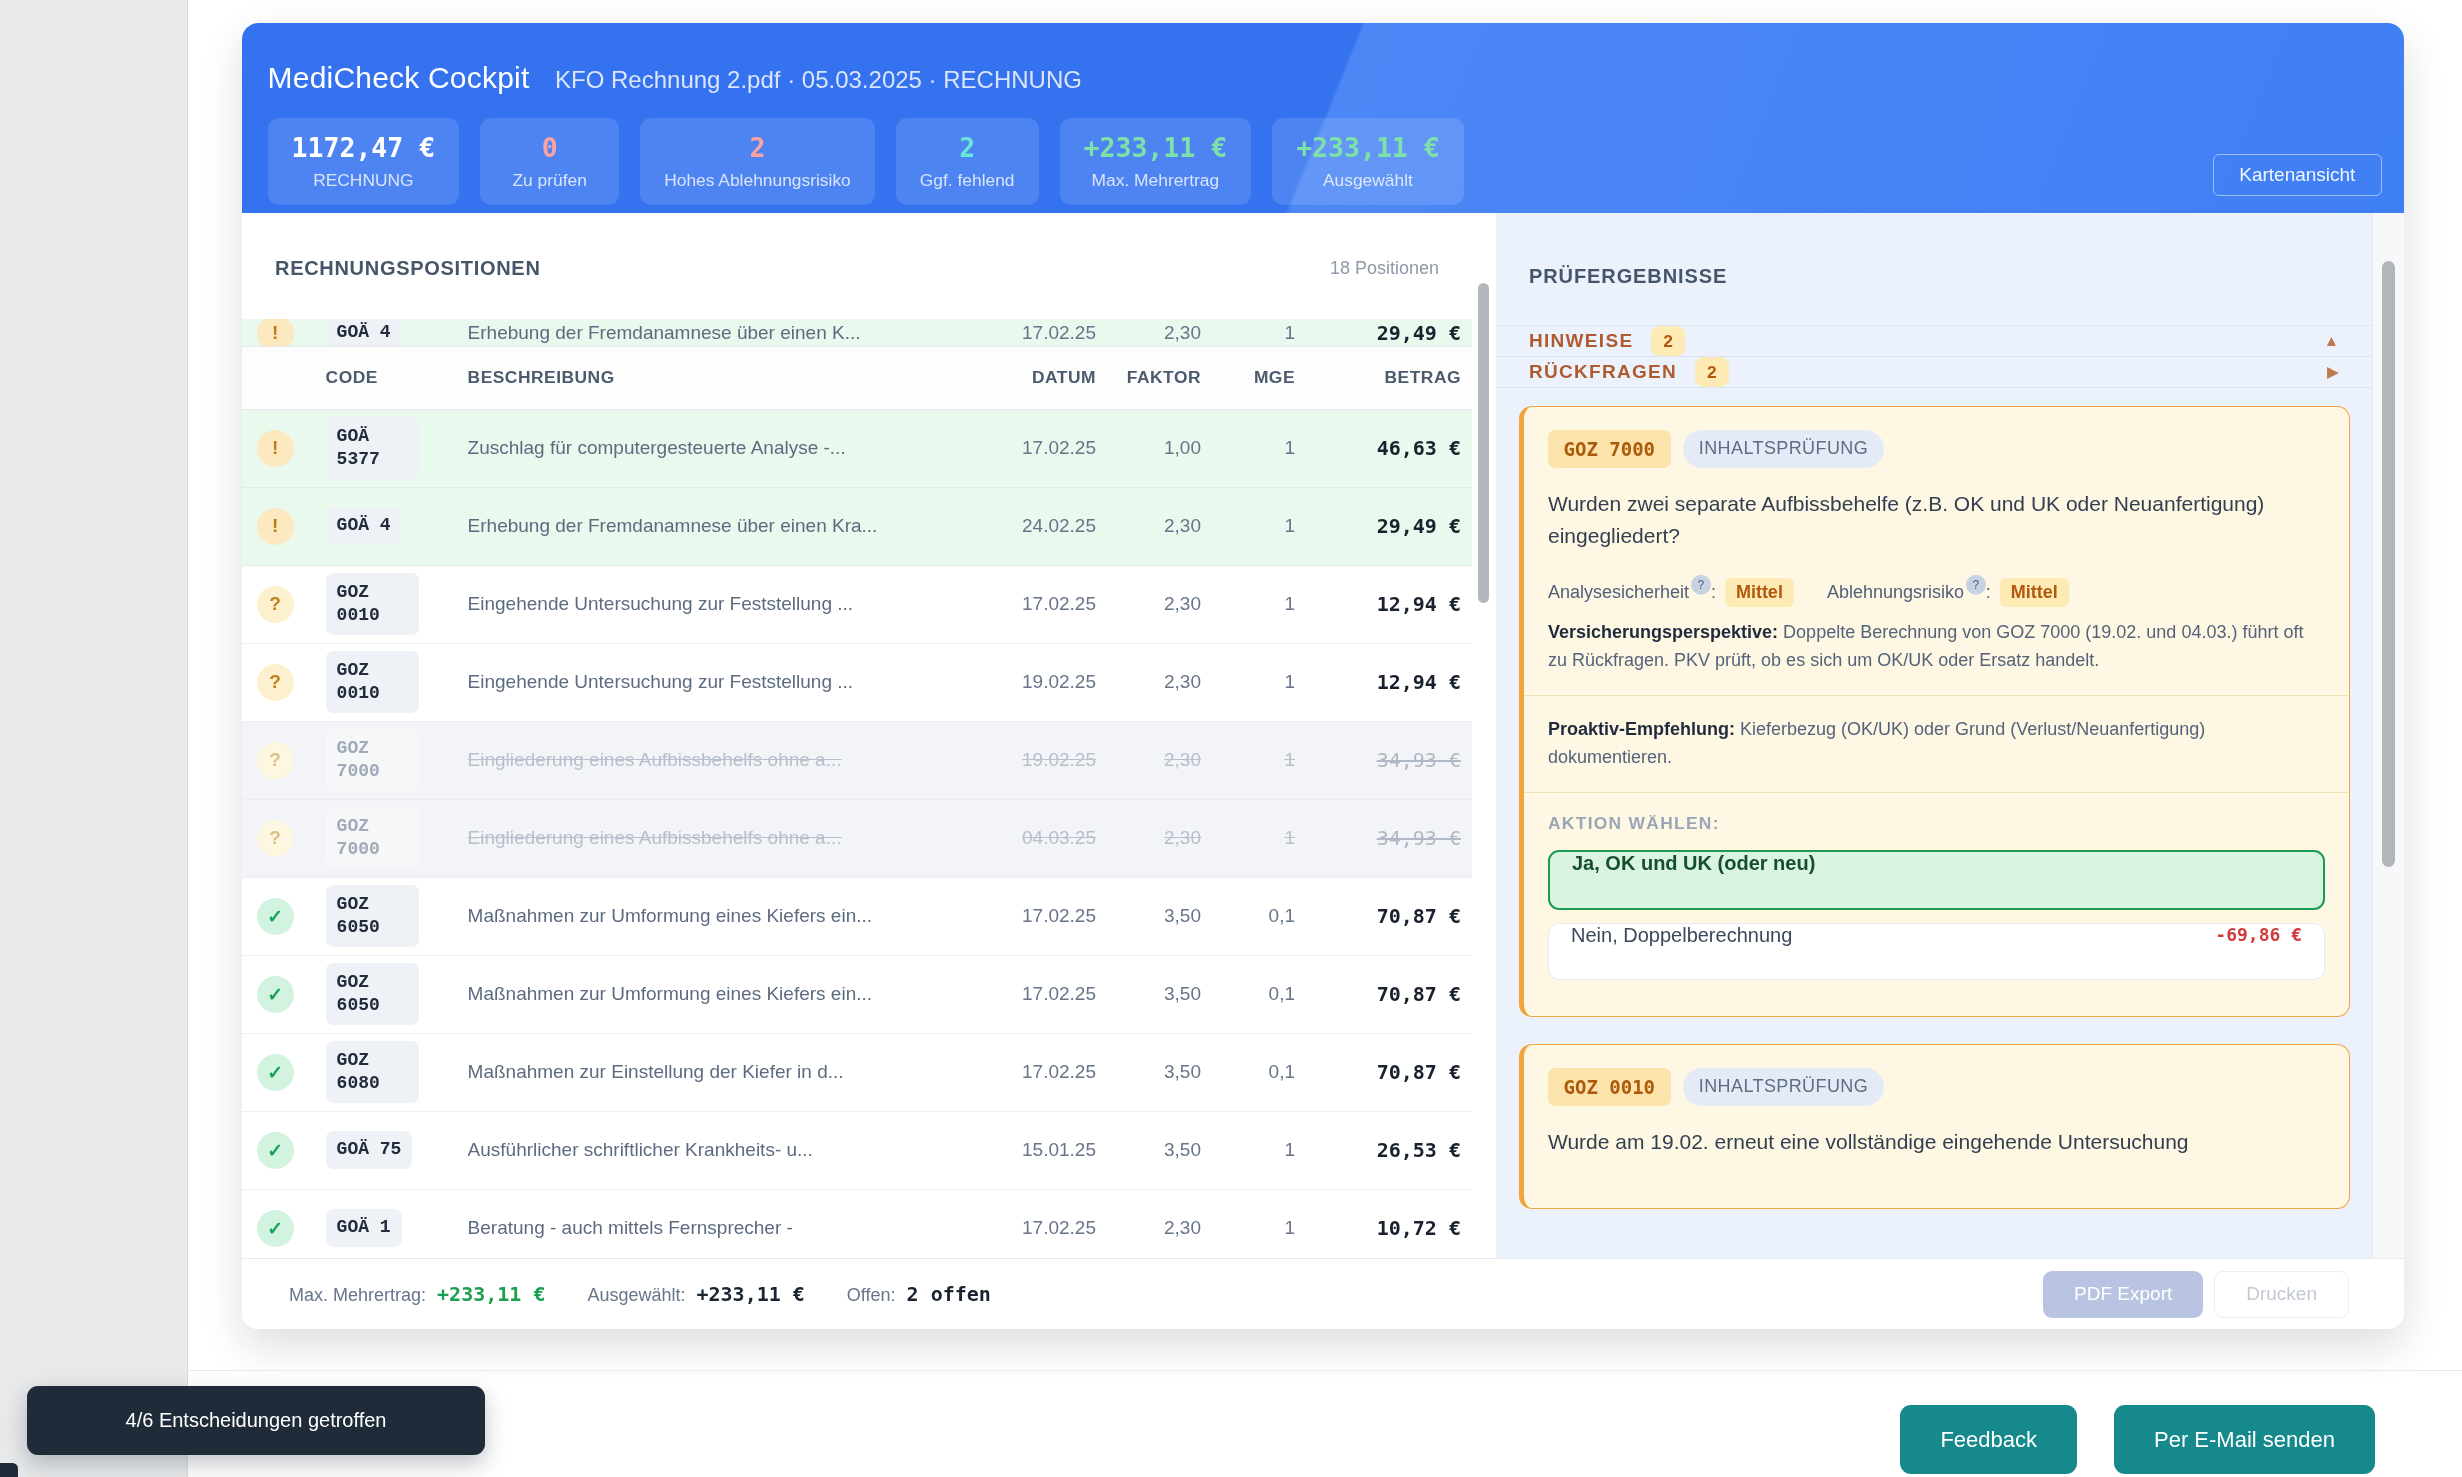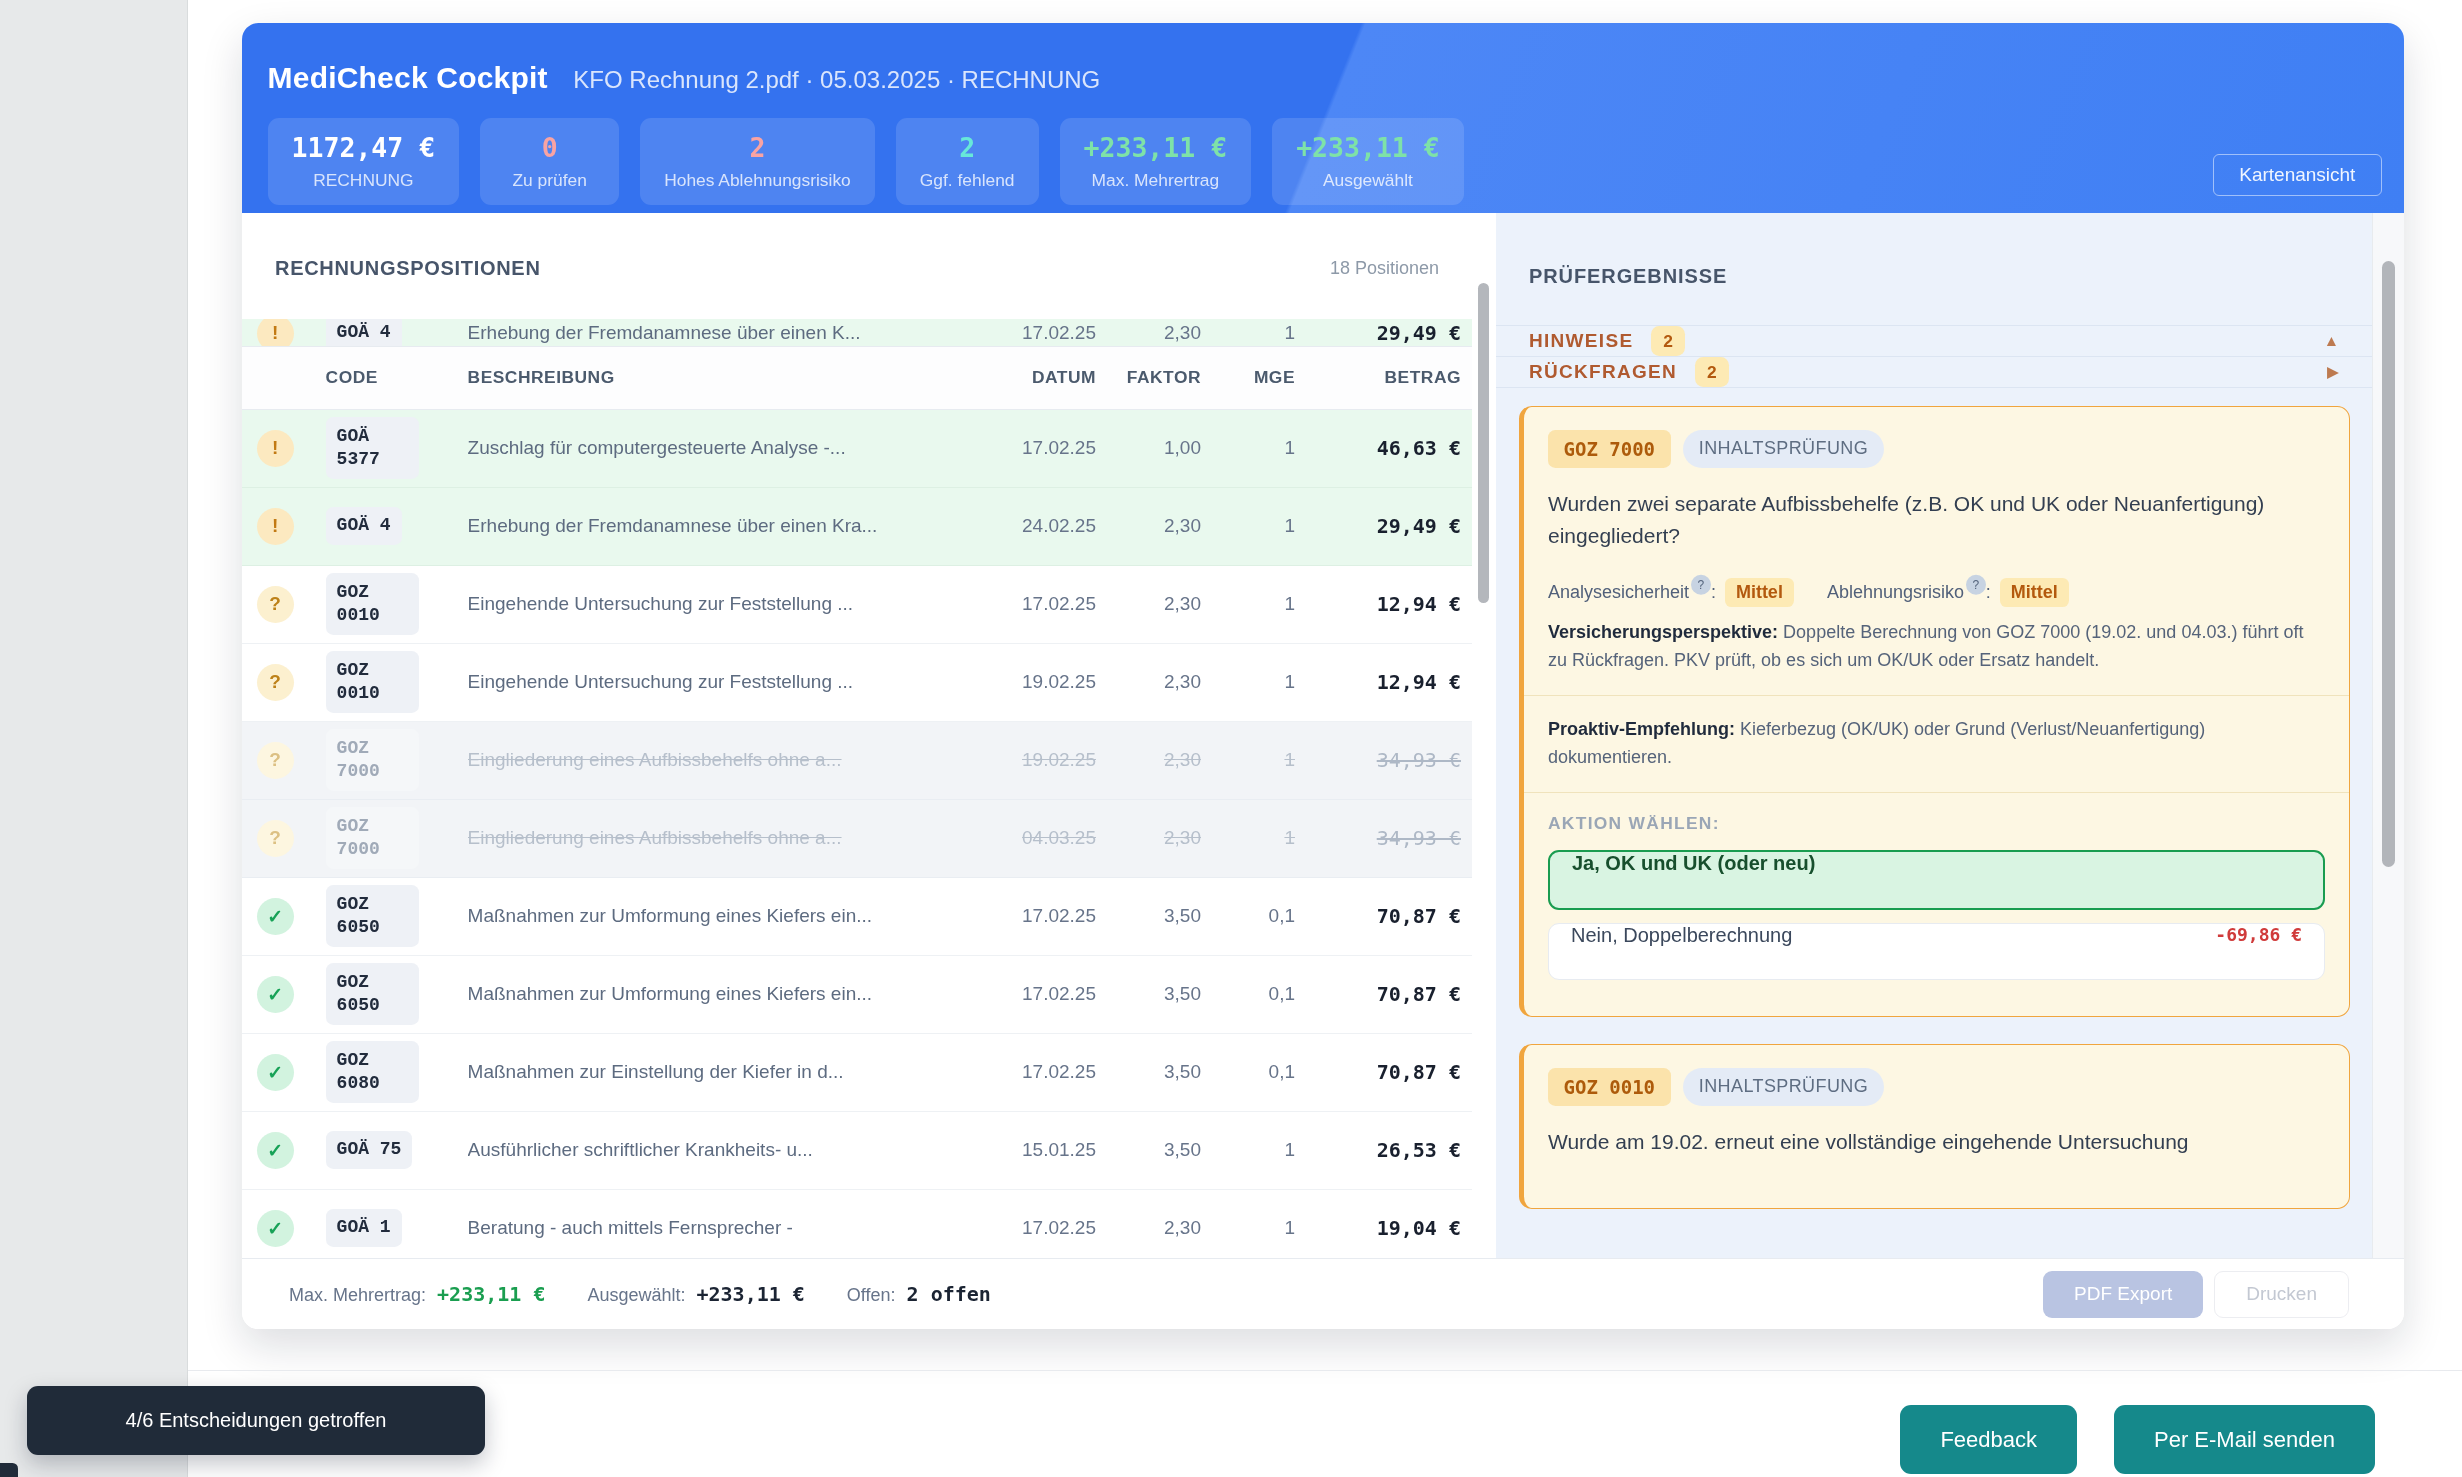--- a/index.html
+++ b/index.html
@@ -6,21 +6,21 @@
   body{font-family:"Liberation Sans",sans-serif;color:#1f2a3c;}
   .canvas{position:relative;width:2462px;height:1478px;background:#ffffff;overflow:hidden;}
   .left-strip{position:absolute;left:0;top:0;width:187px;height:100%;background:#e7e9ea;border-right:0.9px solid #d9dcdd;}
 
   
   .main-card{position:absolute;left:242px;top:23px;width:2162px;height:1306px;border-radius:16.4px;background:#fff;
     box-shadow:0 16.4px 41px rgba(15,23,42,.14);overflow:hidden;display:flex;flex-direction:column;}
   .card-header{position:relative;flex:0 0 190px;background:linear-gradient(112deg,#3472ef 0%,#3472ef 50%,#4d87f6 50.2%,#3f7ff4 100%);
     color:#fff;padding:0 25.6px;box-sizing:border-box;}
   .header-top{display:flex;align-items:baseline;gap:25.6px;padding-top:29px;}
-  .app-title{font-size:30px;font-weight:bold;letter-spacing:0.2px;}
+  .app-title{font-size:30px;font-weight:normal;letter-spacing:0.2px;}
   .app-subtitle{font-size:24px;color:rgba(255,255,255,.82);margin-top:14px;}
   .stats-row{display:flex;gap:21px;margin-top:23px;}
   .stat-card{background:rgba(255,255,255,.13);border-radius:11px;padding:13.7px 24px;text-align:center;min-width:91px;}
   .stat-value{font-family:"DejaVu Sans Mono",monospace;font-size:26.5px;font-weight:bold;white-space:nowrap;}
   .tone-white{color:#ffffff;} .tone-red{color:#f9a3a3;} .tone-teal{color:#67e8d9;} .tone-green{color:#7ee2a8;}
   .stat-label{margin-top:7.3px;font-size:17.4px;color:rgba(255,255,255,.78);white-space:nowrap;}
   .view-toggle{position:absolute;right:22px;top:131px;height:42px;padding:0 25.6px;border:1.4px solid rgba(255,255,255,.5);
     border-radius:6px;background:transparent;color:rgba(255,255,255,.92);font-size:19px;font-family:Liberation Sans, sans-serif;}
 
   .card-body{flex:1;display:flex;min-height:0;}
@@ -292,21 +292,21 @@
               </div>
               <div class="t-row grid7">
                 <div class="c-icon">
                   <div class="status-ico status-check">✓</div>
                 </div>
                 <div class="c-code"><span class="code-badge">GOÄ 1</span></div>
                 <div class="c-desc">Beratung - auch mittels Fernsprecher -</div>
                 <div class="c-date">17.02.25</div>
                 <div class="c-factor">2,30</div>
                 <div class="c-qty">1</div>
-                <div class="c-amount">19,04 €</div>
+                <div class="c-amount">10,72 €</div>
               </div>
             </div>
         </div>
       </div>
 
       <div class="list-scrollbar">
         <div class="list-thumb"></div>
       </div>
 
       <div class="results-panel">

